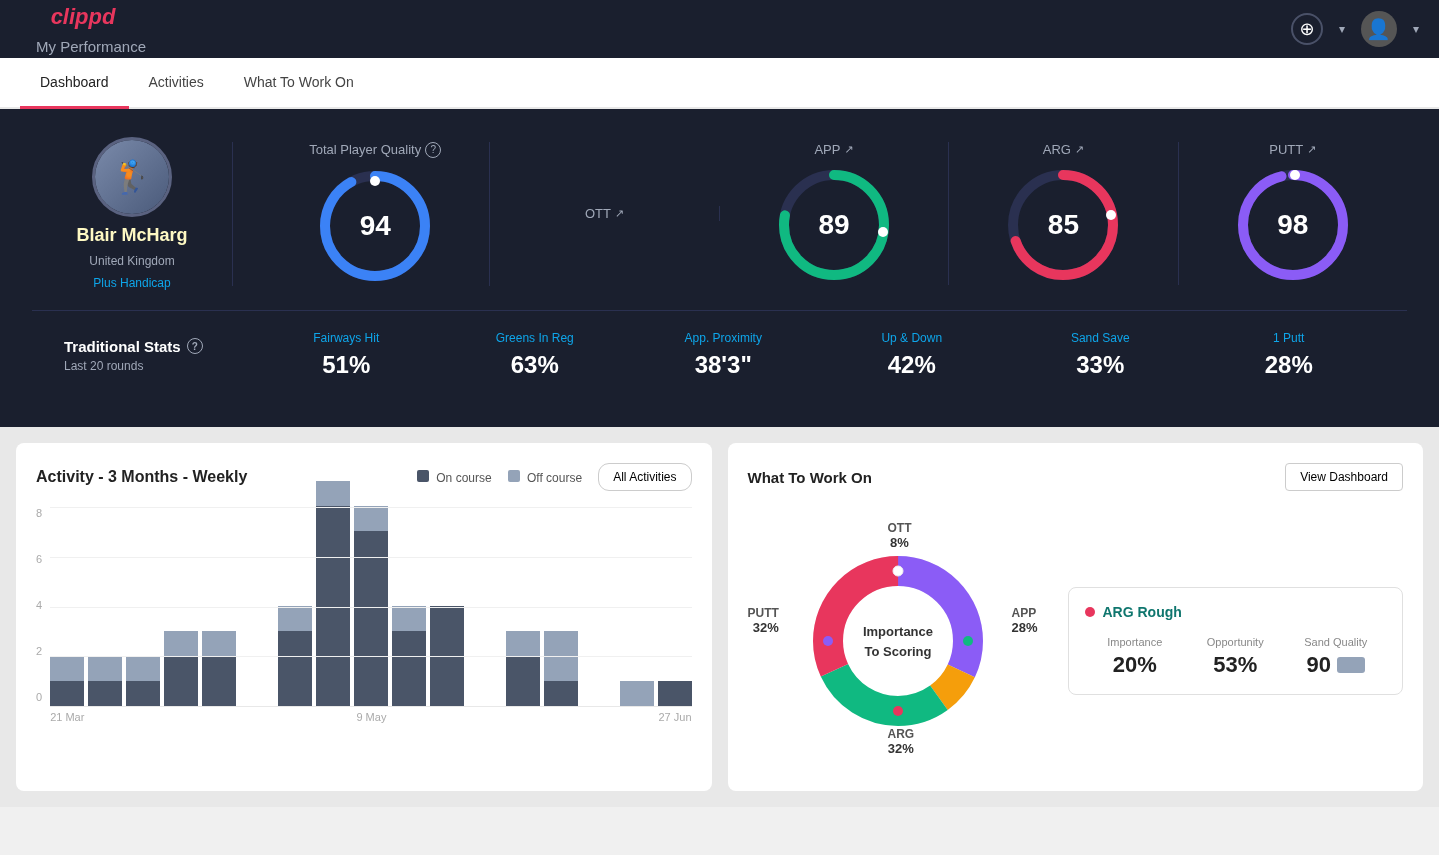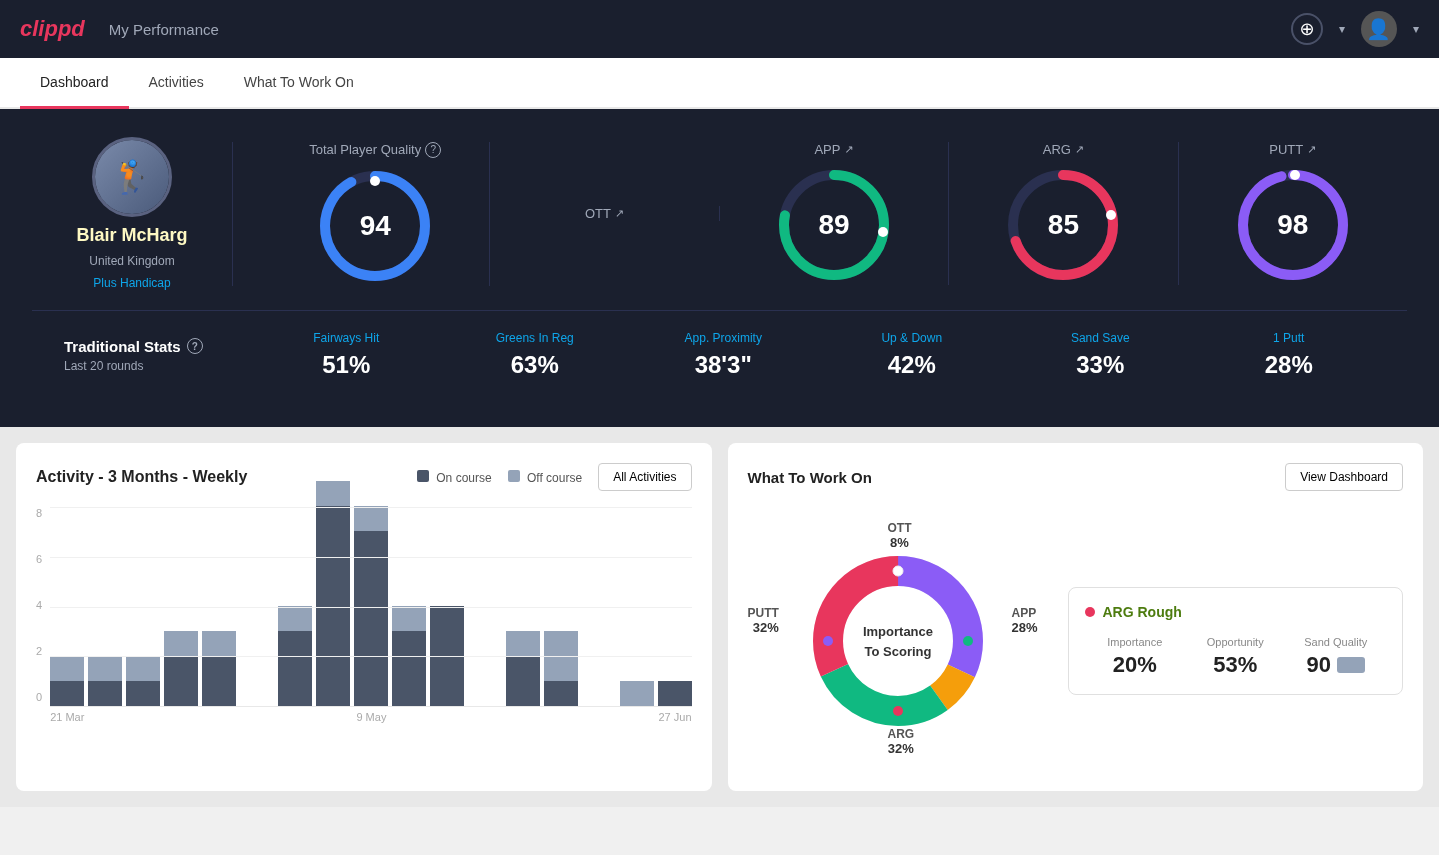--- a/index.html
+++ b/index.html
@@ -11,20 +11,21 @@
       display: flex;
       align-items: center;
       padding: 0 20px;
       height: 58px;
       justify-content: space-between;
     }
     .header-logo {
       display: flex;
       align-items: center;
       gap: 8px;
+      flex-direction: column;
     }
     .logo-text {
       color: #e8365d;
       font-size: 22px;
       font-weight: 700;
       font-style: italic;
     }
     .header-title {
       color: #a0a8b8;
       font-size: 15px;
@@ -259,21 +260,21 @@
       border-radius: 2px;
       display: inline-block;
       margin-right: 4px;
     }
     .all-activities-btn {
       border: 1px solid #ccc;
       background: #fff;
       padding: 6px 14px;
       font-size: 12px;
       cursor: pointer;
-      border-radius: 4px;
+      border-radius: 11px;
     }
     .bar-group {
       display: flex;
       flex-direction: column;
       align-items: center;
       gap: 0;
       flex: 1;
     }
     .y-label {
       font-size: 11px;
@@ -321,21 +322,21 @@
       border-radius: 8px;
       padding: 16px;
       flex: 1;
     }
     .info-card-title {
       display: flex;
       align-items: center;
       gap: 8px;
       font-size: 14px;
       font-weight: 600;
-      color: #4d7c0f;
+      color: #0f766e;
       margin-bottom: 16px;
     }
     .pink-dot {
       width: 10px; height: 10px;
       border-radius: 50%;
       background: #e8365d;
       flex-shrink: 0;
     }
     .info-stats-row {
       display: flex;

